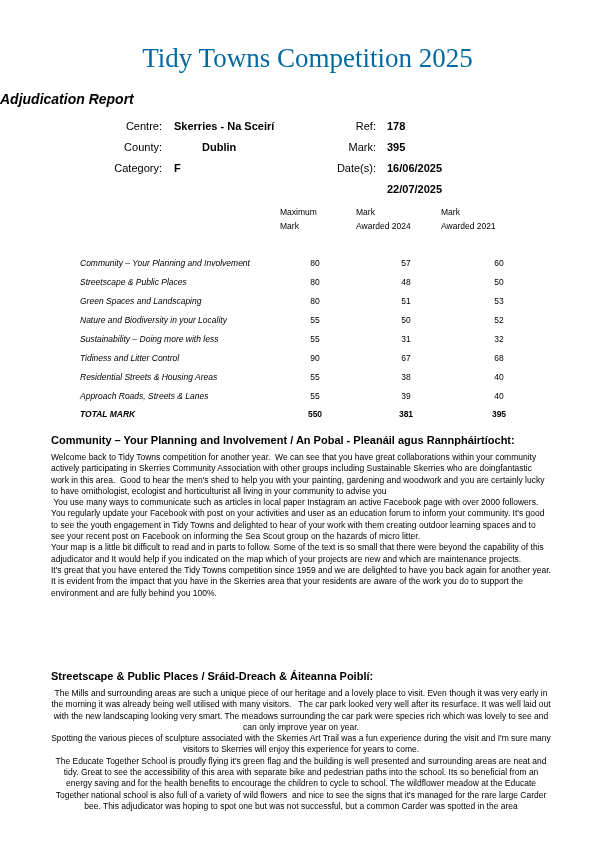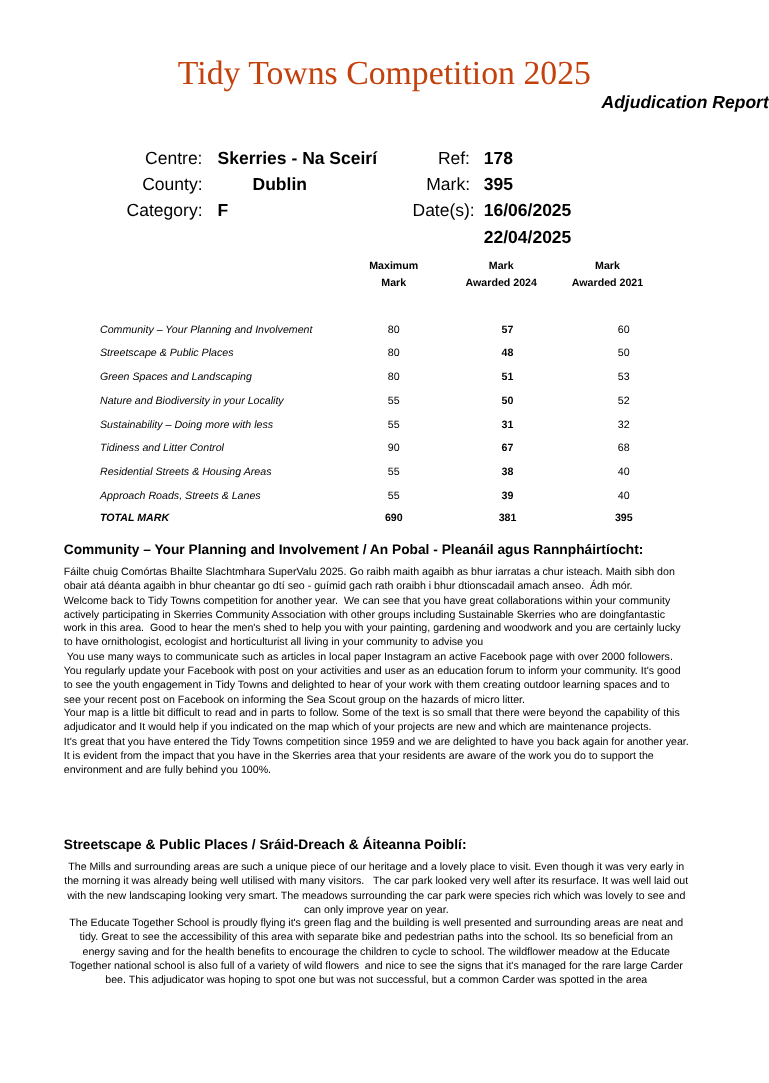--- a/index.html
+++ b/index.html
@@ -16,60 +16,60 @@
       font-family: "Liberation Sans", sans-serif;
     }
     .title {
       position: absolute;
       left: 0; width: 615px;
       top: 42px;
       text-align: center;
       font-family: "Liberation Serif", serif;
       font-size: 27px;
       line-height: 32px;
-      color: #c2410c;
+      color: #0369a1;
     }
     .subtitle {
       position: absolute;
       left: 0; width: 615px;
-      top: 72px;
-      text-align: right;
+      top: 90px;
+      text-align: left;
       font-family: "Liberation Sans", sans-serif;
       font-weight: bold;
       font-style: italic;
       font-size: 14px;
       line-height: 18px;
     }
     .meta {
       position: absolute;
-      font-size: 14px;
+      font-size: 11px;
       line-height: 11px;
     }
     .meta-label { text-align: right; }
     .meta-value { font-weight: bold; }
 
     .col-head {
       position: absolute;
       font-size: 8.5px;
       line-height: 14px;
-      font-weight: bold;
-      text-align: center;
+      font-weight: normal;
+      text-align: left;
     }
     .row {
       position: absolute;
       left: 80px;
       width: 440px;
       height: 12px;
       font-size: 8.5px;
       line-height: 12px;
     }
     .row .cat { position: absolute; left: 0; font-style: italic; }
     .row .num { position: absolute; width: 60px; text-align: center; }
     .row .max { left: 205px; }
-    .row .m24 { left: 296px; font-weight: bold; }
+    .row .m24 { left: 296px; }
     .row .m25 { left: 389px; }
     .row.total { font-weight: bold; }
 
     .section-heading {
       position: absolute;
       left: 51px;
       font-weight: bold;
       font-size: 11px;
       line-height: 12px;
     }
@@ -97,21 +97,21 @@
 <div class="meta meta-value" style="left:174px;top:142px;padding-left:28px;">Dublin</div>
 <div class="meta meta-label" style="left:100px;top:163px;width:62px;">Category:</div>
 <div class="meta meta-value" style="left:174px;top:163px;">F</div>
 
 <div class="meta meta-label" style="left:330px;top:121px;width:46px;">Ref:</div>
 <div class="meta meta-value" style="left:387px;top:121px;">178</div>
 <div class="meta meta-label" style="left:330px;top:142px;width:46px;">Mark:</div>
 <div class="meta meta-value" style="left:387px;top:142px;">395</div>
 <div class="meta meta-label" style="left:330px;top:163px;width:46px;">Date(s):</div>
 <div class="meta meta-value" style="left:387px;top:163px;">16/06/2025</div>
-<div class="meta meta-value" style="left:387px;top:184px;">22/04/2025</div>
+<div class="meta meta-value" style="left:387px;top:184px;">22/07/2025</div>
 
 <div class="col-head" style="left:280px;top:205px;width:70px;">
   <div>Maximum</div>
   <div>Mark</div>
 </div>
 <div class="col-head" style="left:356px;top:205px;width:90px;">
   <div>Mark</div>
   <div>Awarded 2024</div>
 </div>
 <div class="col-head" style="left:441px;top:205px;width:90px;">
@@ -162,31 +162,31 @@
   <span class="num m25">40</span>
 </div>
 <div class="row" style="top:390px;">
   <span class="cat">Approach Roads, Streets &amp; Lanes</span>
   <span class="num max">55</span>
   <span class="num m24">39</span>
   <span class="num m25">40</span>
 </div>
 <div class="row total" style="top:408px;">
   <span class="cat">TOTAL MARK</span>
-  <span class="num max">690</span>
+  <span class="num max">550</span>
   <span class="num m24">381</span>
   <span class="num m25">395</span>
 </div>
 
 <div class="section-heading" style="top:434px;">Community – Your Planning and Involvement / An Pobal - Pleanáil agus Rannpháirtíocht:</div>
 <div class="para-block" style="top:452px;">
-  <p>Fáilte chuig Comórtas Bhailte Slachtmhara SuperValu 2025. Go raibh maith agaibh as bhur iarratas a chur isteach. Maith sibh don obair atá déanta agaibh in bhur cheantar go dtí seo - guímid gach rath oraibh i bhur dtionscadail amach anseo.  Ádh mór.</p>
   <p>Welcome back to Tidy Towns competition for another year.  We can see that you have great collaborations within your community actively participating in Skerries Community Association with other groups including Sustainable Skerries who are doingfantastic work in this area.  Good to hear the men's shed to help you with your painting, gardening and woodwork and you are certainly lucky to have ornithologist, ecologist and horticulturist all living in your community to advise you</p>
   <p> You use many ways to communicate such as articles in local paper Instagram an active Facebook page with over 2000 followers. You regularly update your Facebook with post on your activities and user as an education forum to inform your community. It's good to see the youth engagement in Tidy Towns and delighted to hear of your work with them creating outdoor learning spaces and to see your recent post on Facebook on informing the Sea Scout group on the hazards of micro litter.</p>
   <p>Your map is a little bit difficult to read and in parts to follow. Some of the text is so small that there were beyond the capability of this adjudicator and It would help if you indicated on the map which of your projects are new and which are maintenance projects.</p>
   <p>It's great that you have entered the Tidy Towns competition since 1959 and we are delighted to have you back again for another year.  It is evident from the impact that you have in the Skerries area that your residents are aware of the work you do to support the environment and are fully behind you 100%.</p>
 </div>
 
 <div class="section-heading" style="top:670px;">Streetscape &amp; Public Places / Sráid-Dreach &amp; Áiteanna Poiblí:</div>
 <div class="para-block" style="top:688px;text-align:center;">
   <p>The Mills and surrounding areas are such a unique piece of our heritage and a lovely place to visit. Even though it was very early in the morning it was already being well utilised with many visitors.   The car park looked very well after its resurface. It was well laid out with the new landscaping looking very smart. The meadows surrounding the car park were species rich which was lovely to see and can only improve year on year.</p>
+  <p>Spotting the various pieces of sculpture associated with the Skerries Art Trail was a fun experience during the visit and I'm sure many visitors to Skerries will enjoy this experience for years to come.</p>
   <p>The Educate Together School is proudly flying it's green flag and the building is well presented and surrounding areas are neat and tidy. Great to see the accessibility of this area with separate bike and pedestrian paths into the school. Its so beneficial from an energy saving and for the health benefits to encourage the children to cycle to school. The wildflower meadow at the Educate Together national school is also full of a variety of wild flowers  and nice to see the signs that it's managed for the rare large Carder bee. This adjudicator was hoping to spot one but was not successful, but a common Carder was spotted in the area</p>
 </div>
 
 </body></html>

